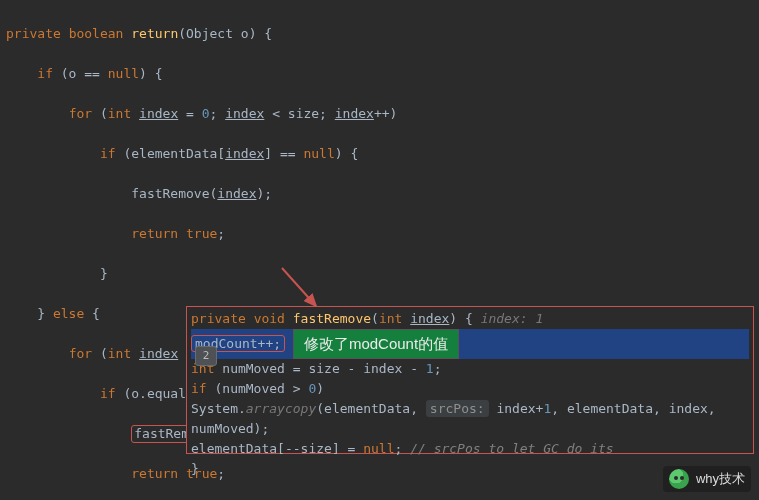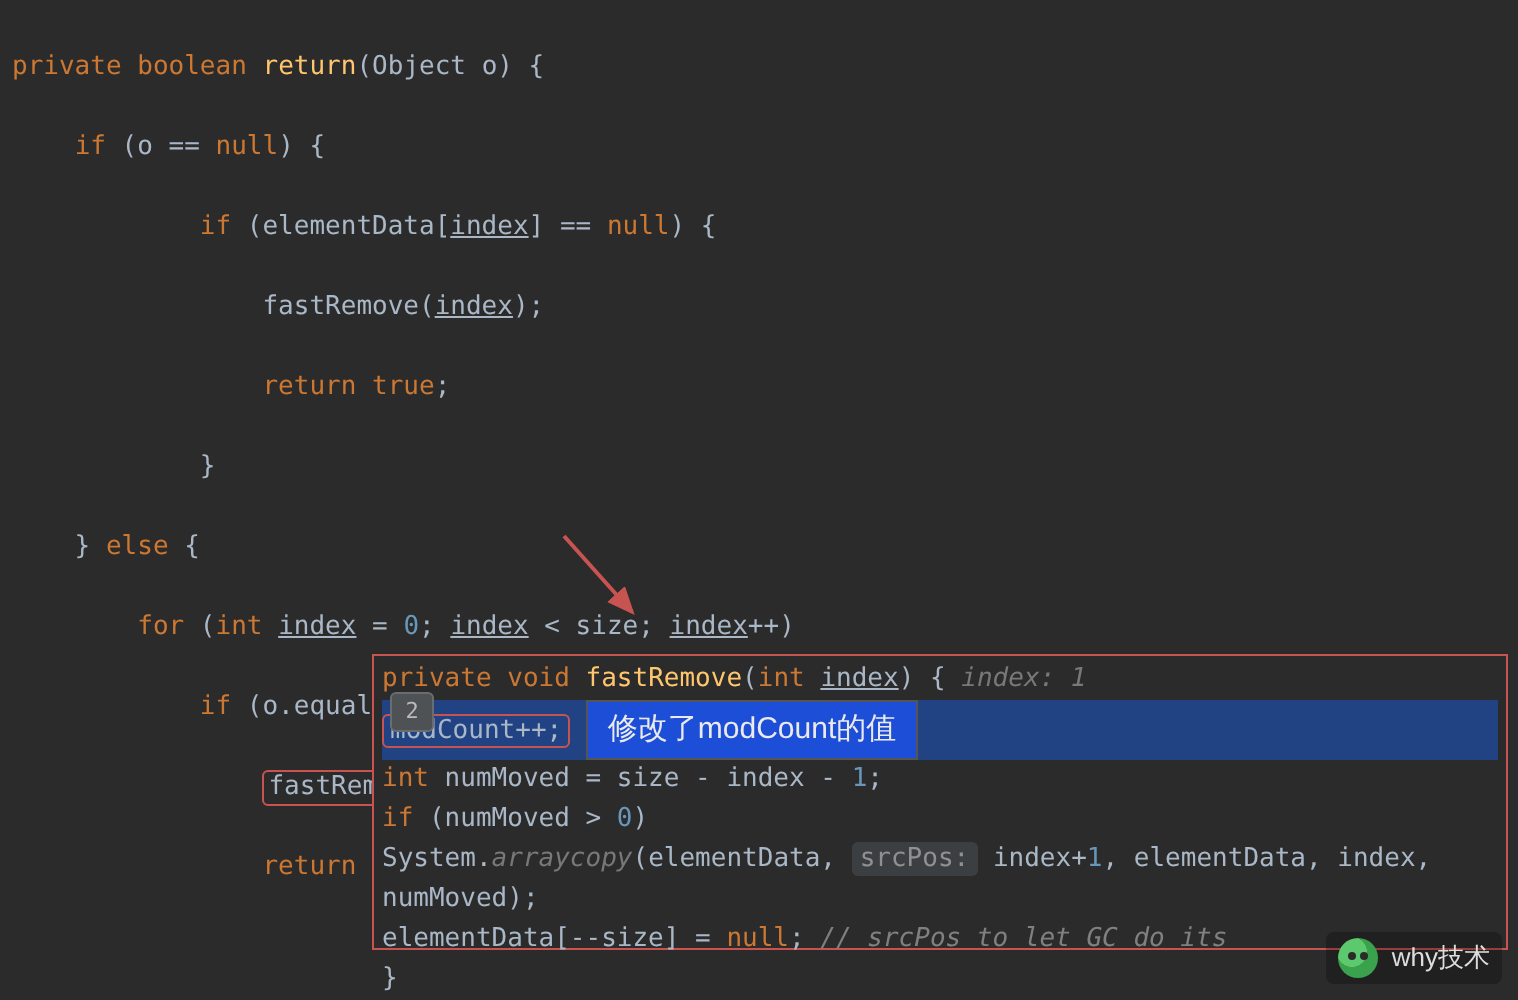--- a/index.html
+++ b/index.html
@@ -38,31 +38,30 @@
 .inset-panel {
   position: absolute;
   left: 186px;
   top: 306px;
   width: 568px;
   height: 148px;
   border: 1.5px solid #c75450;
   background: #2b2b2b;
   padding: 2px 4px;
   line-height: 20px;
-  margin-top: 21px;
 }
 
 .blue-line {
   background: #214283;
   display: block;
   width: 100%;
 }
 
 .annotation {
-  background: #1d4ed8;
+  background: #15803d;
   border: 1px solid #555;
   color: #eaeaea;
   font-family: 'Microsoft YaHei', sans-serif;
   font-size: 15px;
   padding: 4px 10px;
   display: inline-block;
   vertical-align: middle;
 }
 
 .arrow {
@@ -133,20 +132,21 @@
   border-radius: 3px;
   color: #909090;
 }
 </style>
 </head>
 <body>
 
 <div class="code-area">
 <span class="line"><span class="kw">private</span> <span class="kw">boolean</span> <span class="method-def">return</span><span class="ident">(Object o) {</span></span>
 <span class="line">    <span class="kw">if</span><span> (o == </span><span class="kw">null</span><span>) {</span></span>
+<span class="line">        <span class="kw">for</span> (<span class="kw">int</span> <span class="var">index</span><span> = </span><span class="num">0</span><span>; </span><span class="var">index</span><span> &lt; size; </span><span class="var">index</span><span>++)</span></span>
 <span class="line">            <span class="kw">if</span><span> (elementData[</span><span class="var">index</span><span>] == </span><span class="kw">null</span><span>) {</span></span>
 <span class="line">                <span>fastRemove(</span><span class="var">index</span><span>);</span></span>
 <span class="line">                <span class="kw">return true</span><span>;</span></span>
 <span class="line">            }</span>
 <span class="line"><span>    } </span><span class="kw">else</span><span> {</span></span>
 <span class="line">        <span class="kw">for</span> (<span class="kw">int</span> <span class="var">index</span> = <span class="num">0</span>; <span class="var">index</span> &lt; size; <span class="var">index</span>++)</span>
 <span class="line">            <span class="kw">if</span><span> (o.equals(elementData[</span><span class="var">index</span><span>])) {</span></span>
 <span class="line">                <span class="highlight-box"><span>fastRemove(</span><span class="var">index</span><span>);</span></span></span>
 <span class="line">                <span class="kw">return true</span><span>;</span></span>
 

